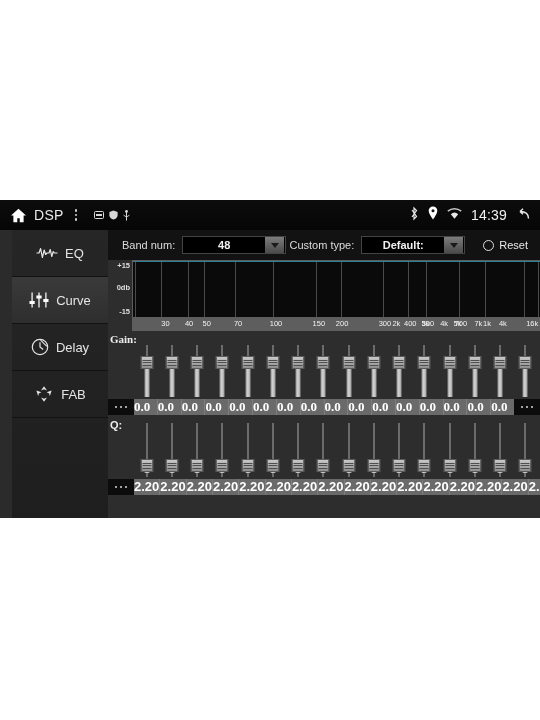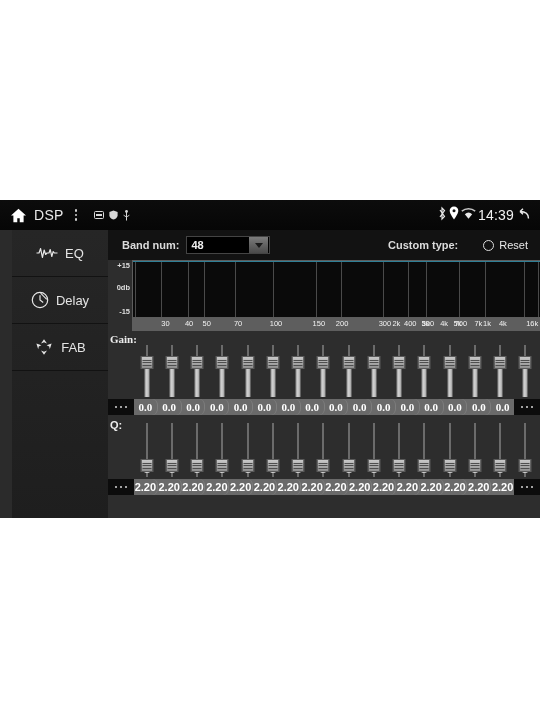--- a/index.html
+++ b/index.html
@@ -38,21 +38,21 @@
   }
   .sb-left {
     display: flex;
     align-items: center;
     gap: 7px;
     flex: 1;
   }
   .sb-right {
     display: flex;
     align-items: center;
-    gap: 2px;
+    gap: 9px;
   }
   .home-icon { width: 17px; height: 15px; display:block; }
   #app-title {
     color: #e8e8e8;
     font-size: 14px;
     letter-spacing: .3px;
   }
   .dots-v {
     display: flex;
     flex-direction: column;
@@ -122,37 +122,38 @@
     height: 30px;
     display: flex;
     align-items: center;
     padding: 0 8px 0 14px;
     box-sizing: border-box;
     background: #121212;
   }
   .ctl-label {
     color: #dcdcdc;
     font-size: 11px;
-    font-weight: bold;
+    font-weight: normal;
     margin-right: 7px;
     white-space: nowrap;
   }
   .select-box {
     display: inline-flex;
     align-items: center;
     background: #000000;
     border: 1px solid #444;
     height: 18px;
     box-sizing: border-box;
   }
   .select-box .sel-val {
     color: #f0f0f0;
     font-size: 11px;
     font-weight: bold;
-    padding: 0 4px;
+    text-align: center;
+    padding: 0 14px;
     min-width: 54px;
   }
   .select-box .sel-arrow {
     width: 19px;
     height: 16px;
     background: linear-gradient(180deg,#7c7c7c 0%,#4a4a4a 100%);
     display: flex;
     align-items: center;
     justify-content: center;
     margin: 0 1px 0 0;
@@ -326,28 +327,27 @@
     background: #d6d6d6;
     display: block;
   }
   .values {
     flex: 1;
     display: flex;
     background: #6a6a6a;
   }
   .values span {
     flex: 1;
-    text-align: center;
+    text-align: left;
     color: #ffffff;
-    font-size: 11px;
+    font-size: 13px;
     font-weight: bold;
     line-height: 16px;
     border-right: 1px solid #7d7d7d;
     box-sizing: border-box;
-    border-radius: 6px;
   }
   .values span:last-child { border-right: none; }
 
   #q-section .value-strip { bottom: 0; }
   #q-section .values { background: #6a6a6a; }
 </style>
 </head>
 <body>
 
 <div id="device">
@@ -419,20 +419,33 @@
 
       <div class="side-item">
         <span>
           <svg width="22" height="14" viewBox="0 0 22 14">
               <path d="M0.5 7 H3 L4.6 2.5 L6.4 11.5 L8.2 4 L9.6 8.5 L11 7 H13 L14.2 3.5 L15.8 10.5 L17.2 5.5 L18.4 7 H21.5" stroke="#e6e6e6" stroke-width="1.2" fill="none" stroke-linejoin="round"></path>
             </svg>
         </span>
         <span>EQ</span>
       </div>
 
+      <div class="side-item active">
+        <span>
+          <svg width="20" height="16" viewBox="0 0 20 16">
+            <rect x="2.4" y="0.5" width="1.4" height="15" fill="#e6e6e6"></rect>
+            <rect x="9.3" y="0.5" width="1.4" height="15" fill="#e6e6e6"></rect>
+            <rect x="16.2" y="0.5" width="1.4" height="15" fill="#e6e6e6"></rect>
+            <rect x="0.5" y="9" width="5.2" height="3" fill="#ffffff"></rect>
+            <rect x="7.4" y="3.5" width="5.2" height="3" fill="#ffffff"></rect>
+            <rect x="14.3" y="7" width="5.2" height="3" fill="#ffffff"></rect>
+          </svg>
+        </span>
+        <span>Curve</span>
+      </div>
 
       <div class="side-item">
         <span>
           <svg width="18" height="18" viewBox="0 0 18 18">
             <circle cx="9" cy="9" r="7.7" fill="none" stroke="#e6e6e6" stroke-width="1.2"></circle>
             <path d="M9 4.2 V9 L12.2 11.4" stroke="#e6e6e6" stroke-width="1.2" fill="none"></path>
             <path d="M9.6 2.1 L15.8 8.3" stroke="#e6e6e6" stroke-width="1.1"></path>
           </svg>
         </span>
         <span>Delay</span>
@@ -460,20 +473,26 @@
         <span class="select-box">
           <span class="sel-val">48</span>
           <span class="sel-arrow">
               <span class="caret"></span>
             </span>
         </span>
 
         <span class="spacer"></span>
 
         <span class="ctl-label">Custom type:</span>
+        <span class="select-box">
+          <span class="sel-val">Default:</span>
+          <span class="sel-arrow">
+              <span class="caret"></span>
+            </span>
+        </span>
 
         <span id="reset-btn">
           <span class="radio-ring"></span>
           <span id="reset-label">Reset</span>
         </span>
       </div>
 
       <div id="graph-wrap">
         <div id="graph-axis">
           <span style="top:1px">+15</span>

